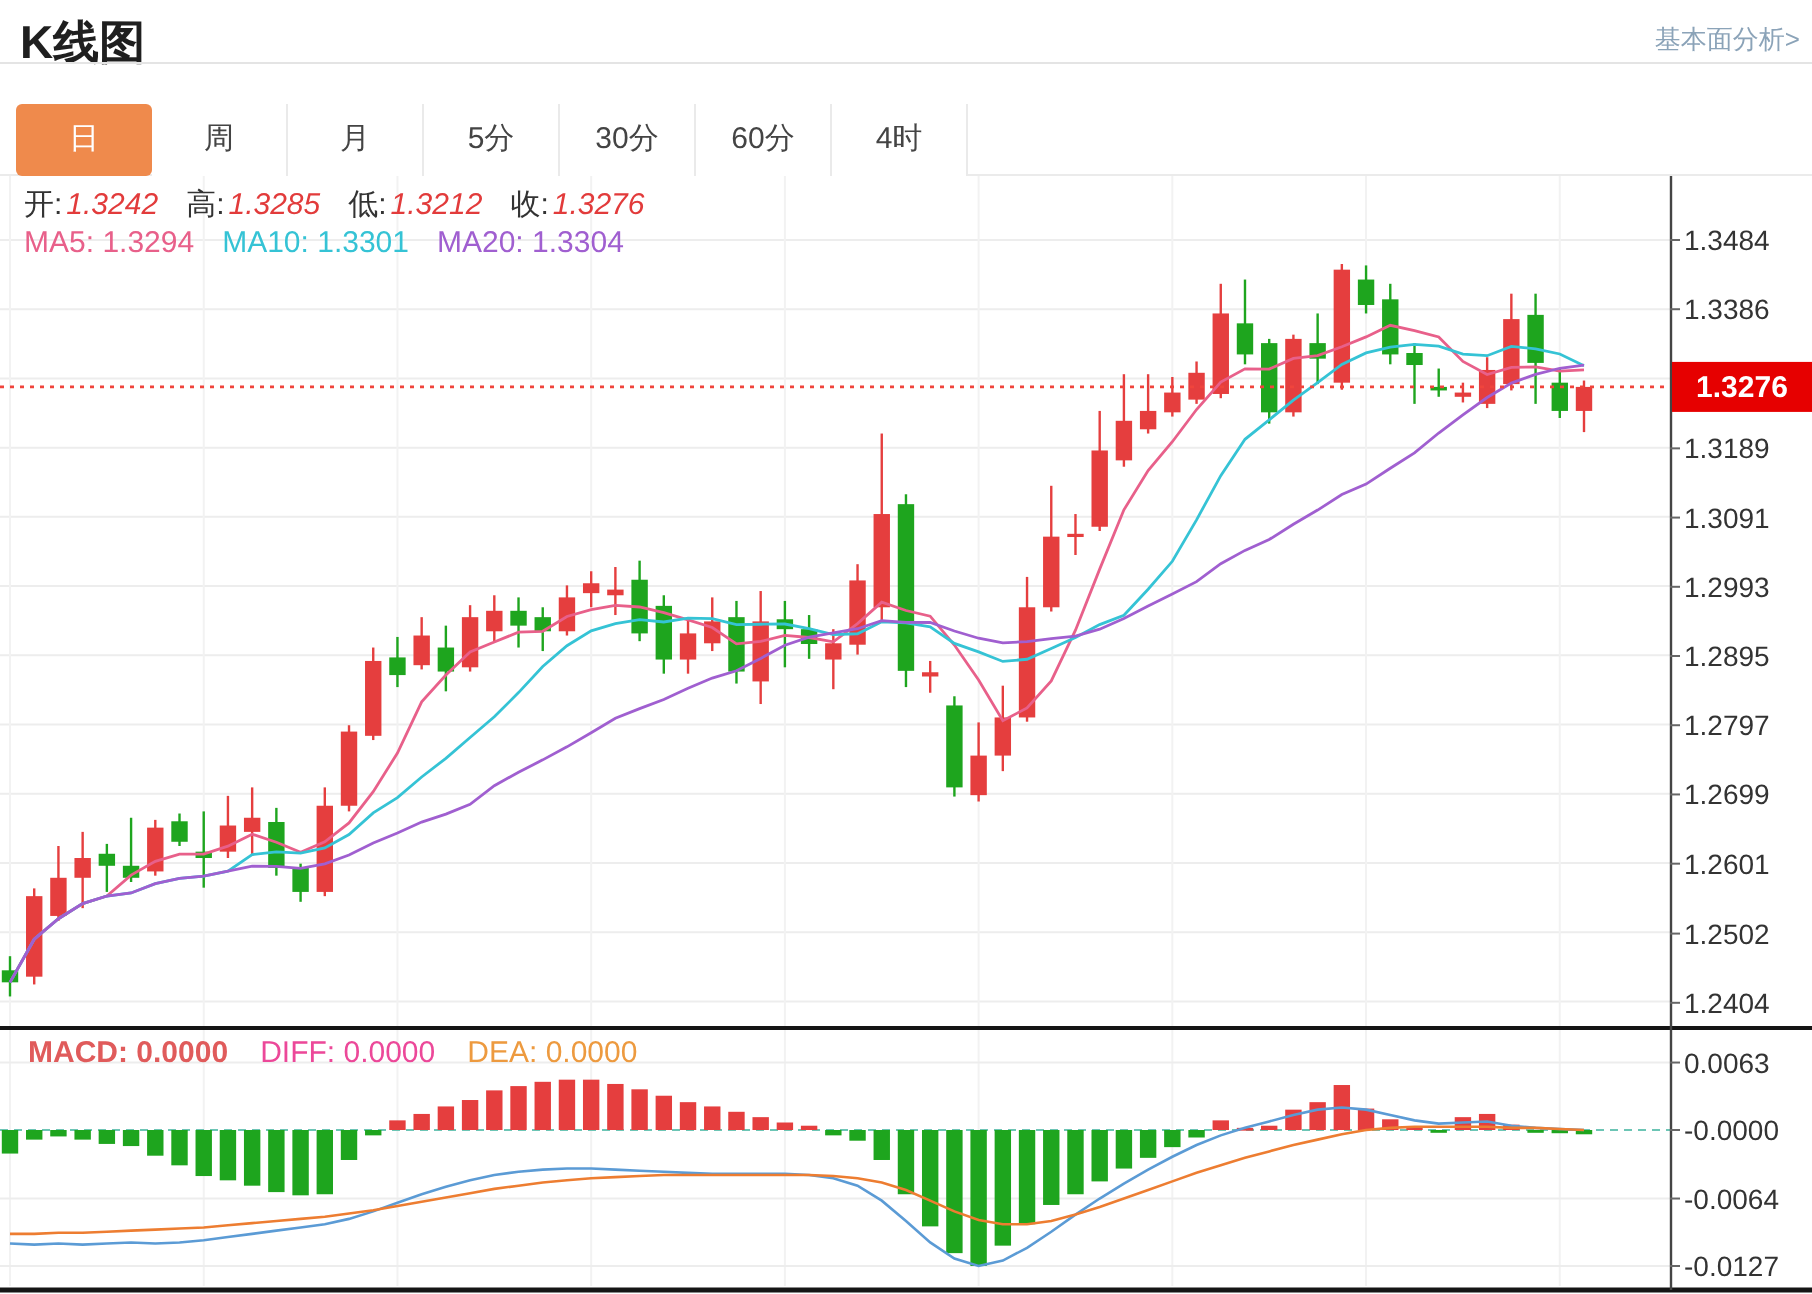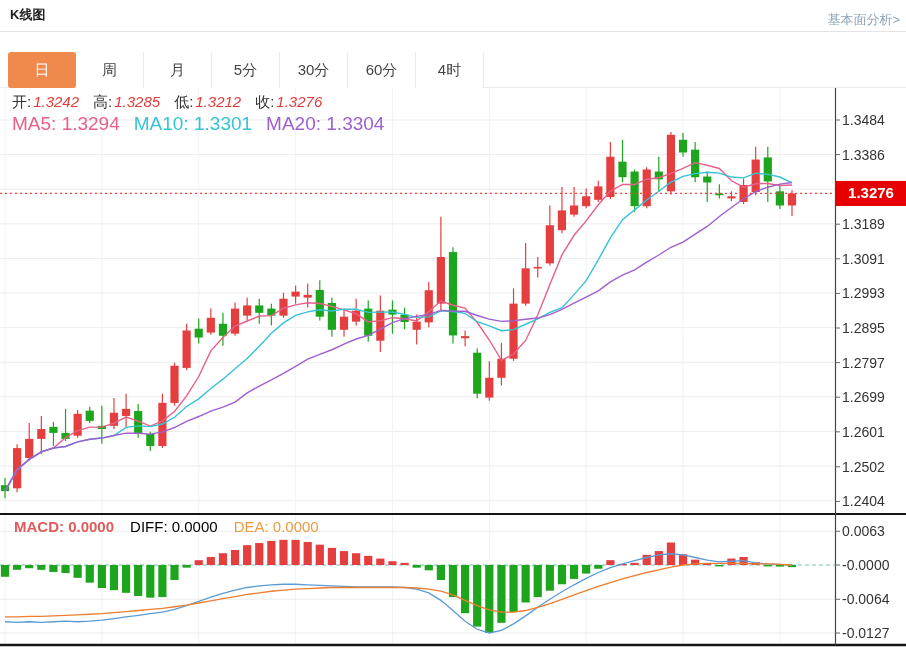--- a/index.html
+++ b/index.html
@@ -1,35 +1,35 @@
 <!DOCTYPE html>
 <html><head>
 <meta charset="utf-8">
 <style>
   html,body{margin:0;padding:0;background:#fff;}
   .page{position:relative;width:906px;height:647px;background:#fff;overflow:hidden;
         font-family:"Liberation Sans","DejaVu Sans",sans-serif;}
-  .header-title{position:absolute;left:10px;top:6px;font-size:13px;font-weight:bold;color:#1f1f1f;}
+  .header-title{position:absolute;left:10px;top:6px;font-size:23px;font-weight:bold;color:#1f1f1f;}
   .header-link{position:absolute;right:6px;top:11px;font-size:13px;color:#8ba3b8;text-decoration:none;cursor:pointer;}
   .divider{position:absolute;top:31px;left:0;width:906px;height:1px;background:#e4e4e4;}
   .tabbar{position:absolute;top:52px;left:0;width:906px;height:36px;border-bottom:1px solid #ebebeb;
           padding-left:8px;box-sizing:border-box;display:flex;}
   .tab{width:68px;height:36px;line-height:36px;text-align:center;font-size:15px;color:#444;
        border-right:1px solid #eaeaea;cursor:pointer;background:#fff;box-sizing:border-box;}
   .tab.active{background:#ef8a4c;color:#fff;border-radius:3px;border-right:none;}
   #chart{position:absolute;left:0;top:0;width:906px;height:647px;}
   .info1{position:absolute;left:12px;top:93px;font-size:15px;color:#333;white-space:nowrap;}
   .info1 .v{color:#e23b3b;margin-right:14px;margin-left:2px;font-style:italic;}
-  .info2{position:absolute;left:12px;top:113px;font-size:19px;white-space:nowrap;}
+  .info2{position:absolute;left:12px;top:113px;font-size:15px;white-space:nowrap;}
   .ma5{color:#e8608a;margin-right:14px;}
   .ma10{color:#35c3d5;margin-right:14px;}
   .ma20{color:#a05fd0;}
   .macdinfo{position:absolute;left:14px;top:518px;font-size:15px;white-space:nowrap;}
   .m{color:#e05b5b;margin-right:16px;font-weight:bold;}
-  .df{color:#000000;margin-right:16px;}
+  .df{color:#ec4899;margin-right:16px;}
   .de{color:#ed9a3f;text-align:right;}
 </style>
 </head>
 <body>
 
 <div class="page">
 
   <svg id="chart" viewBox="0 0 906 647">
       <line x1="0" x2="835" y1="120" y2="120" stroke="#ededed" stroke-width="1"></line>
       <line x1="0" x2="835" y1="154.6087000000001" y2="154.6087000000001" stroke="#ededed" stroke-width="1"></line>

